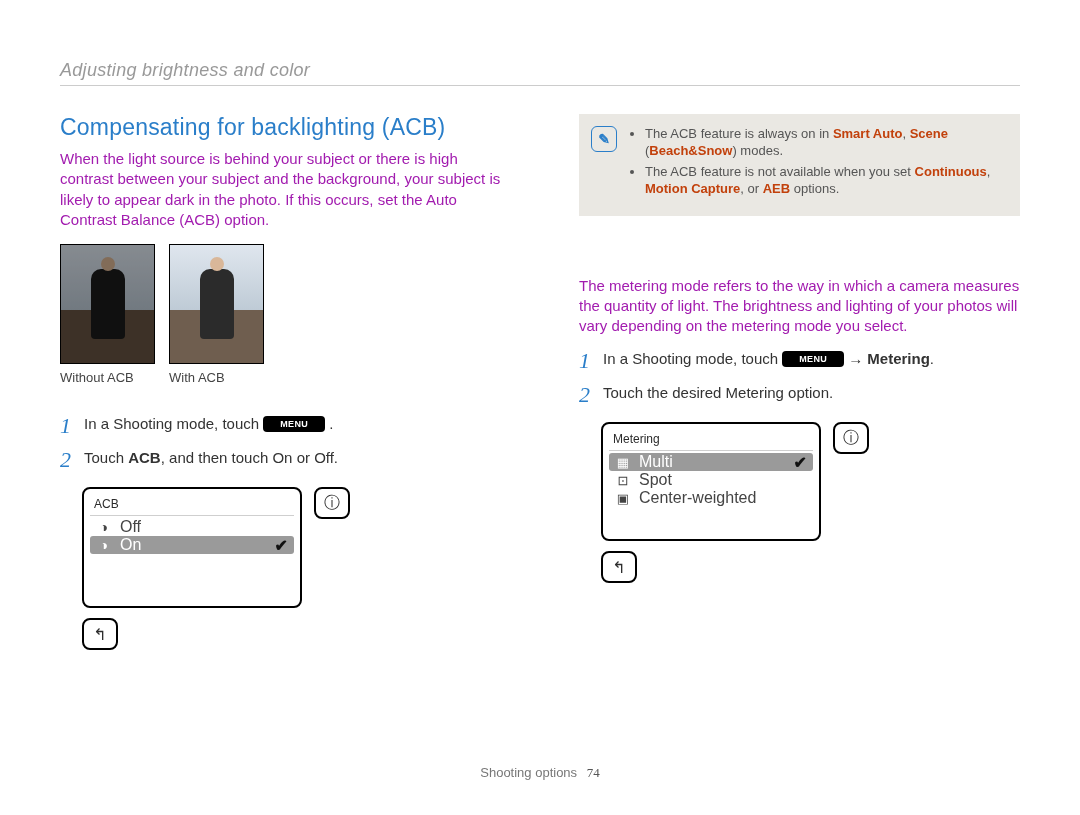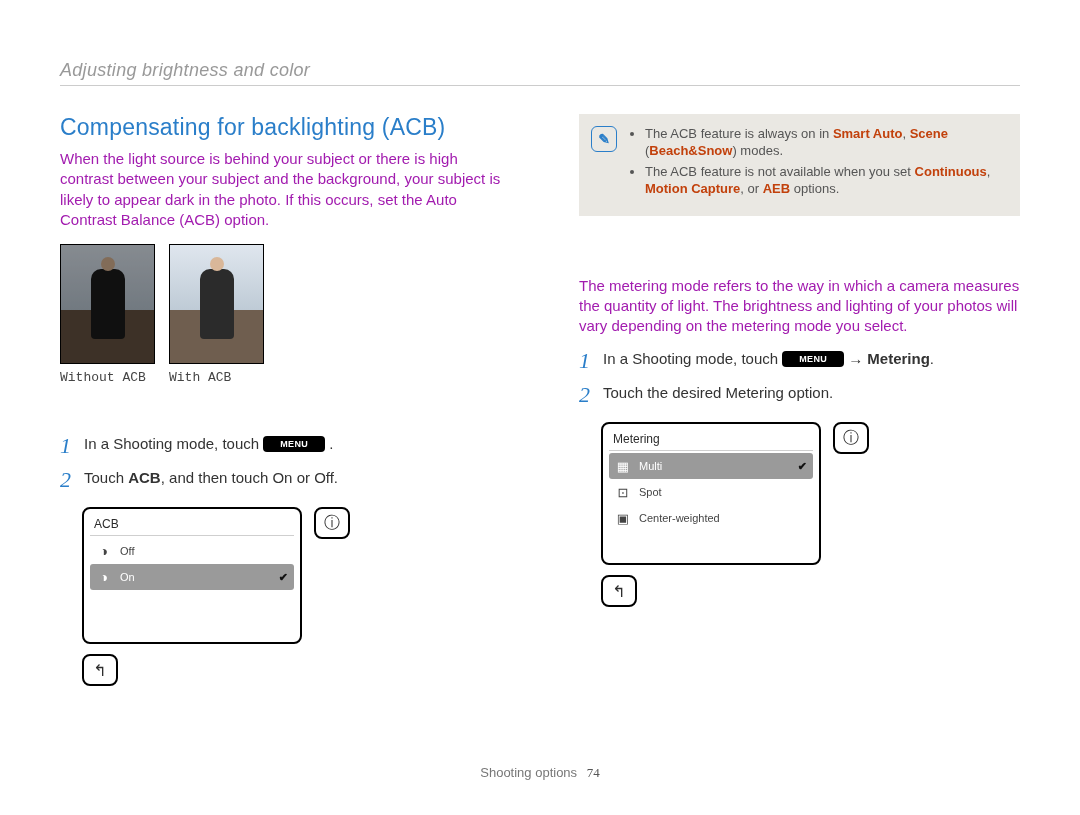--- a/index.html
+++ b/index.html
@@ -46,22 +46,21 @@
   }
   p.body {
     font-size: 15px;
     line-height: 1.35;
     color: #a21caf;
     margin: 0 0 14px 0;
   }
   .photo-row {
     display: flex;
     gap: 14px;
-    margin: 8px 0 20px 0;
-    font-family: Liberation Mono, monospace;
+    margin: 8px 0 0 0;
   }
   .photo-box { width: 95px; }
   .photo {
     width: 95px;
     height: 120px;
     background: #7a6a5e;
     border: 1px solid #000;
     box-sizing: border-box;
     position: relative;
     overflow: hidden;
@@ -137,23 +136,23 @@
     font-size: 12px;
     color: #2b2b2b;
     padding: 2px 4px 4px 4px;
     border-bottom: 1px solid #cfcfcf;
     margin-bottom: 2px;
   }
   .ui-item {
     display:flex;
     align-items:center;
     gap:8px;
-    height:26px;
+    height:18px;
     padding:0 6px;
-    font-size:11px;
+    font-size:16px;
     color:#444;
     border-radius:3px;
   }
   .ui-item.active {
     background:#9a9a9a;
     color:#fff;
   }
   .ui-item .icon {
     width:16px; height:14px; display:flex; align-items:center; justify-content:center;
   }

